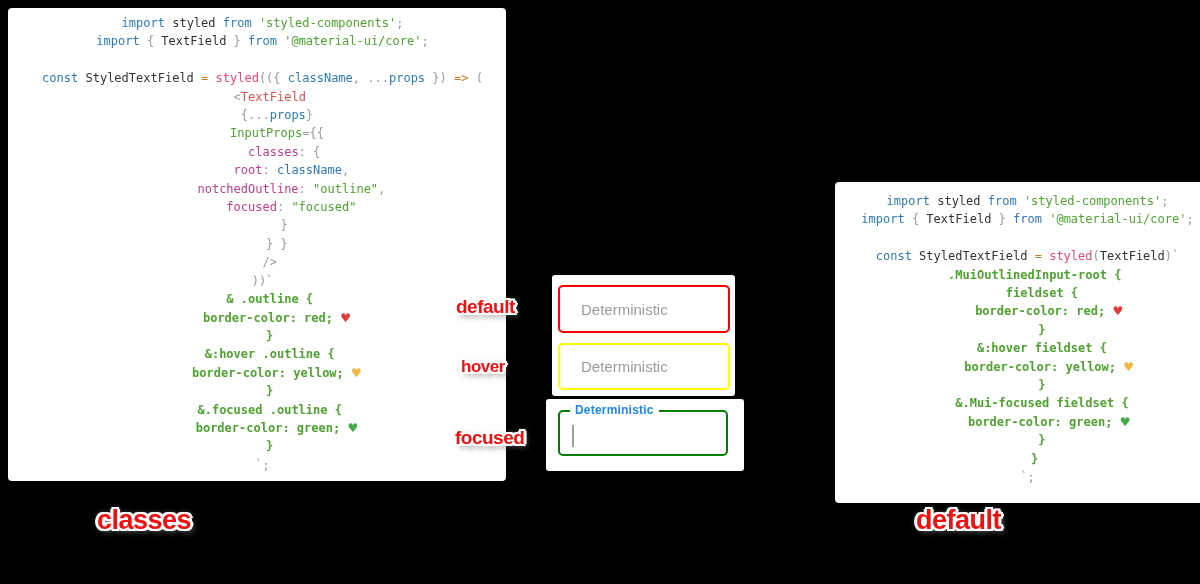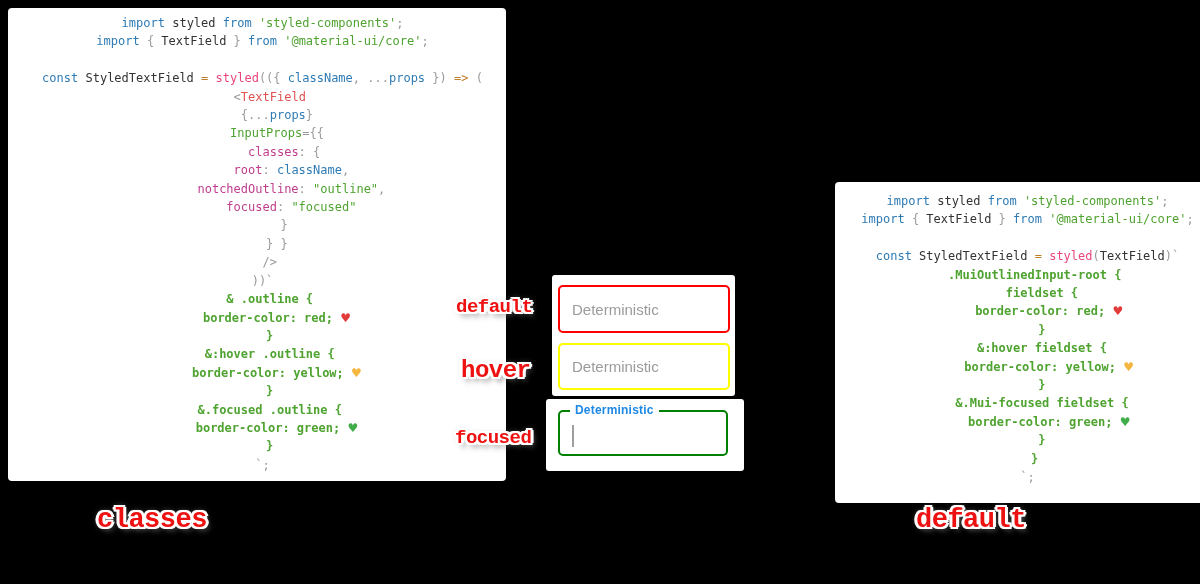--- a/index.html
+++ b/index.html
@@ -43,20 +43,21 @@
   
   .demo-panel{position:absolute;background:#fff;border-radius:3px;}
   #panel-top{left:552px;top:275px;width:183px;height:121px;}
   #panel-bottom{left:546px;top:399px;width:198px;height:72px;}
 
   .tf{
     position:absolute;
     box-sizing:border-box;
     border-radius:5px;
     background:#fff;
+    padding-left:9px;
   }
   #tf-default{left:6px;top:10px;width:172px;height:48px;border:2px solid #ff0000;}
   #tf-hover{left:6px;top:68px;width:172px;height:47px;border:2px solid #ffff00;}
   #tf-focused{left:12px;top:11px;width:170px;height:46px;border:2px solid #008000;}
 
   .tf input{
     box-sizing:border-box;
     width:100%;height:100%;
     border:none;outline:none;
     background:transparent;
@@ -81,34 +82,34 @@
   .caret{
     position:absolute;
     left:12px;top:13px;
     width:2px;height:22px;
     background:#9e9e9e;
   }
 
   
   .sticker{
     position:absolute;
-    font-family:Liberation Mono, monospace;
+    font-family:Liberation Sans, sans-serif;
     font-weight:700;
     color:#ee1111;
     letter-spacing:-0.5px;
     text-shadow:
       -2px -2px 0 #fff, 0 -2px 0 #fff, 2px -2px 0 #fff,
       -2px  0   0 #fff, 2px  0   0 #fff,
       -2px  2px 0 #fff, 0  2px 0 #fff, 2px 2px 0 #fff,
       -3px  0   0 #fff, 3px  0   0 #fff,
       0 0 6px rgba(190,190,190,0.9),
       4px 5px 5px rgba(90,90,90,0.55);
   }
   #sticker-default{left:456px;top:296px;font-size:19px;}
-  #sticker-hover{left:461px;top:357px;font-size:24px;}
+  #sticker-hover{left:461px;top:357px;font-size:17px;}
   #sticker-focused{left:455px;top:427px;font-size:19px;}
   #sticker-classes{left:97px;top:505px;font-size:27px;}
   #sticker-globals{left:916px;top:505px;font-size:27px;}
 </style>
 </head>
 <body>
 
 <div id="left-code" class="code-block"><div><span class="tk-kw">import</span><span class="tk-pl"> styled </span><span class="tk-kw">from</span><span class="tk-str"> 'styled-components'</span><span class="tk-pun">;</span></div><div><span class="tk-kw">import</span><span class="tk-pun"> { </span><span class="tk-pl">TextField</span><span class="tk-pun"> } </span><span class="tk-kw">from</span><span class="tk-str"> '@material-ui/core'</span><span class="tk-pun">;</span></div><div>&nbsp;</div><div><span class="tk-kw">const</span><span class="tk-pl"> StyledTextField </span><span class="tk-op">=</span><span class="tk-pl"> </span><span class="tk-fn">styled</span><span class="tk-pun">(({ </span><span class="tk-kw">className</span><span class="tk-pun">, ...</span><span class="tk-kw">props</span><span class="tk-pun"> }) </span><span class="tk-op">=&gt;</span><span class="tk-pun"> (</span></div><div><span class="tk-pun">  &lt;</span><span class="tk-tag">TextField</span></div><div><span class="tk-pun">    {...</span><span class="tk-kw">props</span><span class="tk-pun">}</span></div><div><span class="tk-str">    InputProps</span><span class="tk-pun">={{</span></div><div><span class="tk-prop">      classes</span><span class="tk-pun">: {</span></div><div><span class="tk-prop">        root</span><span class="tk-pun">: </span><span class="tk-kw">className</span><span class="tk-pun">,</span></div><div><span class="tk-prop">        notchedOutline</span><span class="tk-pun">: </span><span class="tk-str">"outline"</span><span class="tk-pun">,</span></div><div><span class="tk-prop">        focused</span><span class="tk-pun">: </span><span class="tk-str">"focused"</span></div><div><span class="tk-pun">      }</span></div><div><span class="tk-pun">    } }</span></div><div><span class="tk-pun">  /&gt;</span></div><div><span class="tk-pun">))`</span></div><div><span class="tk-css">  &amp; .outline {</span></div><div><span class="tk-css">    border-color: red; </span><span class="hr-red">♥</span></div><div><span class="tk-css">  }</span></div><div><span class="tk-css">  &amp;:hover .outline {</span></div><div><span class="tk-css">    border-color: yellow; </span><span class="hr-yel">♥</span></div><div><span class="tk-css">  }</span></div><div><span class="tk-css">  &amp;.focused .outline {</span></div><div><span class="tk-css">    border-color: green; </span><span class="hr-grn">♥</span></div><div><span class="tk-css">  }</span></div><div><span class="tk-pun">`;</span></div></div>
 
 <div id="right-code" class="code-block"><div><span class="tk-kw">import</span><span class="tk-pl"> styled </span><span class="tk-kw">from</span><span class="tk-str"> 'styled-components'</span><span class="tk-pun">;</span></div><div><span class="tk-kw">import</span><span class="tk-pun"> { </span><span class="tk-pl">TextField</span><span class="tk-pun"> } </span><span class="tk-kw">from</span><span class="tk-str"> '@material-ui/core'</span><span class="tk-pun">;</span></div><div>&nbsp;</div><div><span class="tk-kw">const</span><span class="tk-pl"> StyledTextField </span><span class="tk-op">=</span><span class="tk-pl"> </span><span class="tk-fn">styled</span><span class="tk-pun">(</span><span class="tk-pl">TextField</span><span class="tk-pun">)`</span></div><div><span class="tk-css">  .MuiOutlinedInput-root {</span></div><div><span class="tk-css">    fieldset {</span></div><div><span class="tk-css">      border-color: red; </span><span class="hr-red">♥</span></div><div><span class="tk-css">    }</span></div><div><span class="tk-css">    &amp;:hover fieldset {</span></div><div><span class="tk-css">      border-color: yellow; </span><span class="hr-yel">♥</span></div><div><span class="tk-css">    }</span></div><div><span class="tk-css">    &amp;.Mui-focused fieldset {</span></div><div><span class="tk-css">      border-color: green; </span><span class="hr-grn">♥</span></div><div><span class="tk-css">    }</span></div><div><span class="tk-css">  }</span></div><div><span class="tk-pun">`;</span></div></div>

